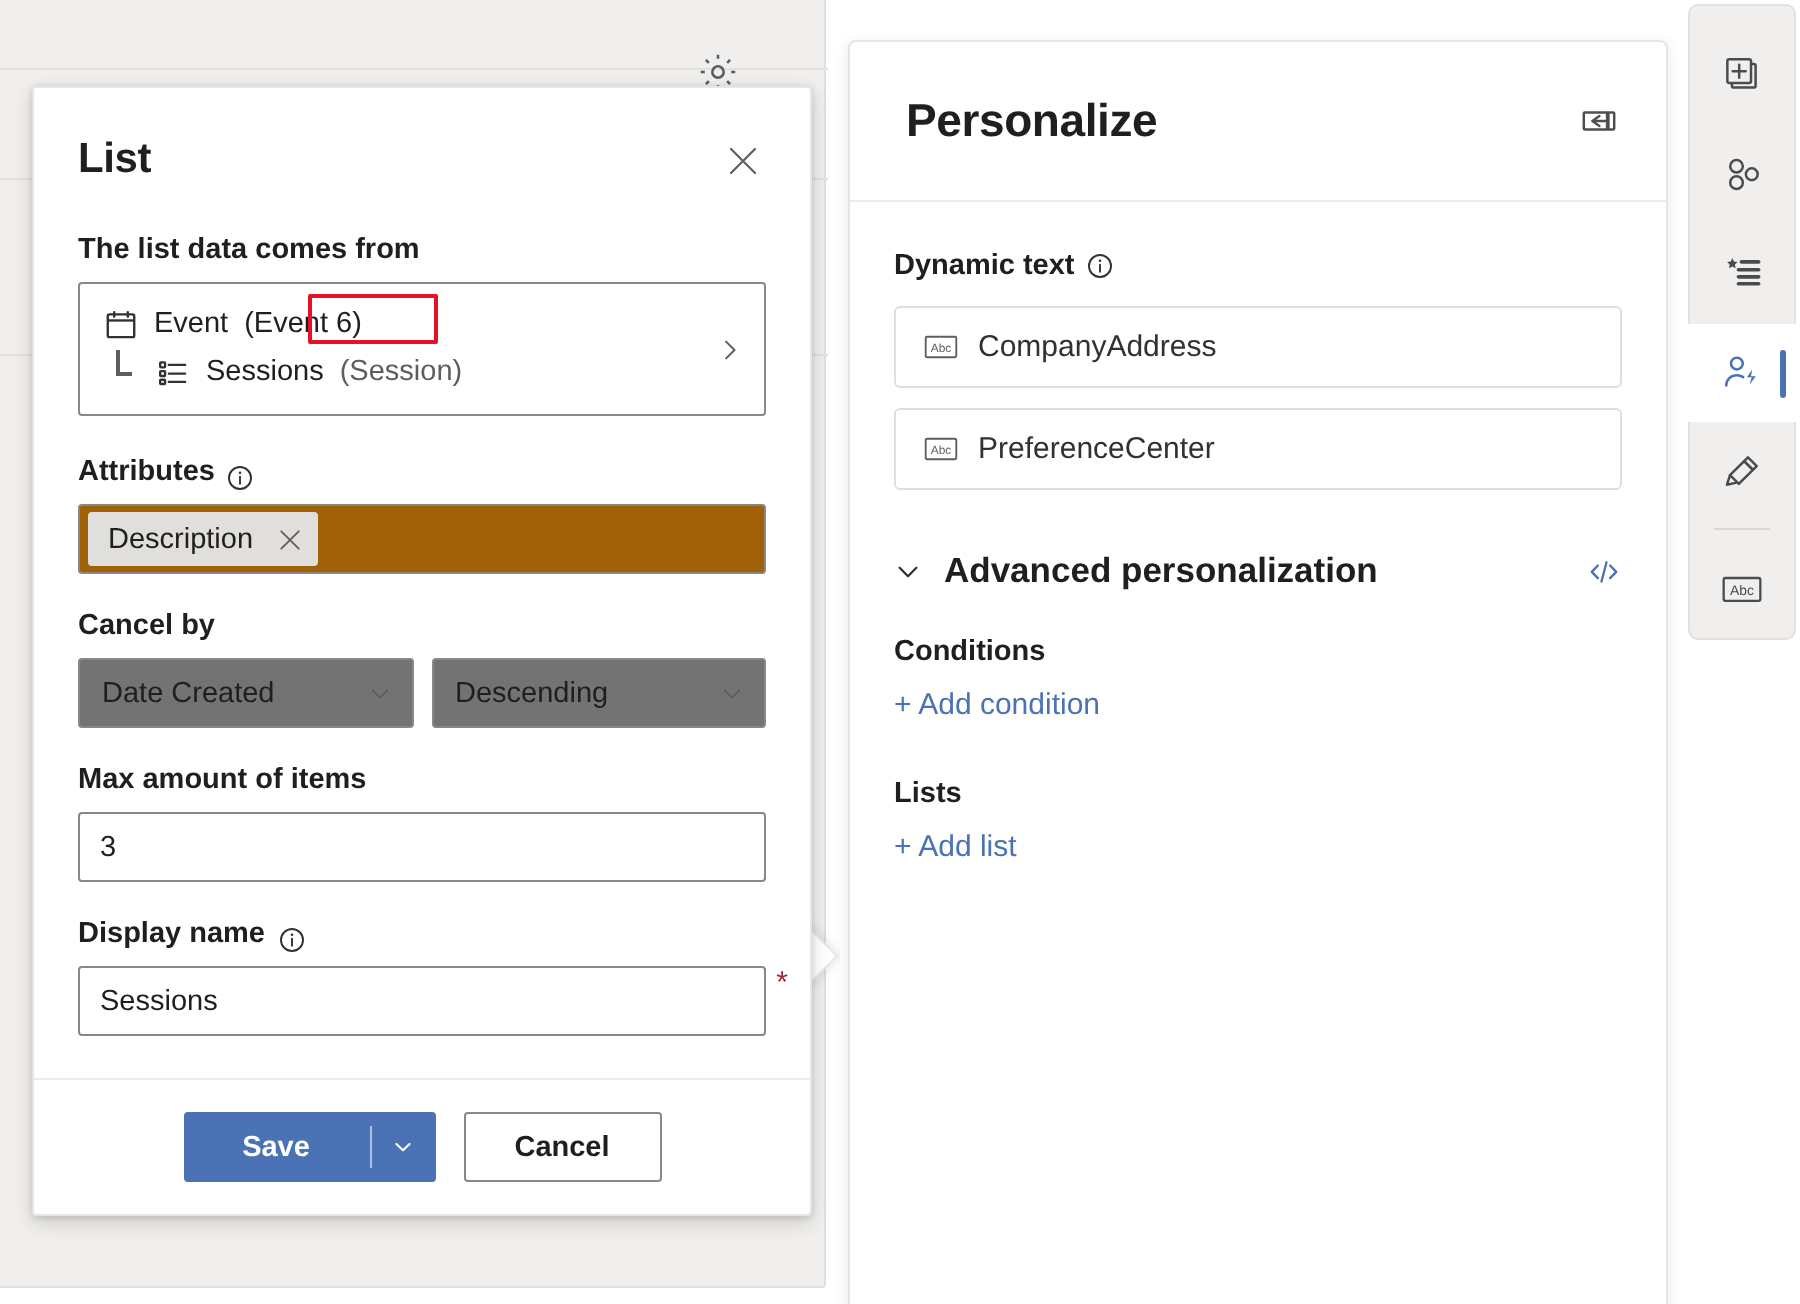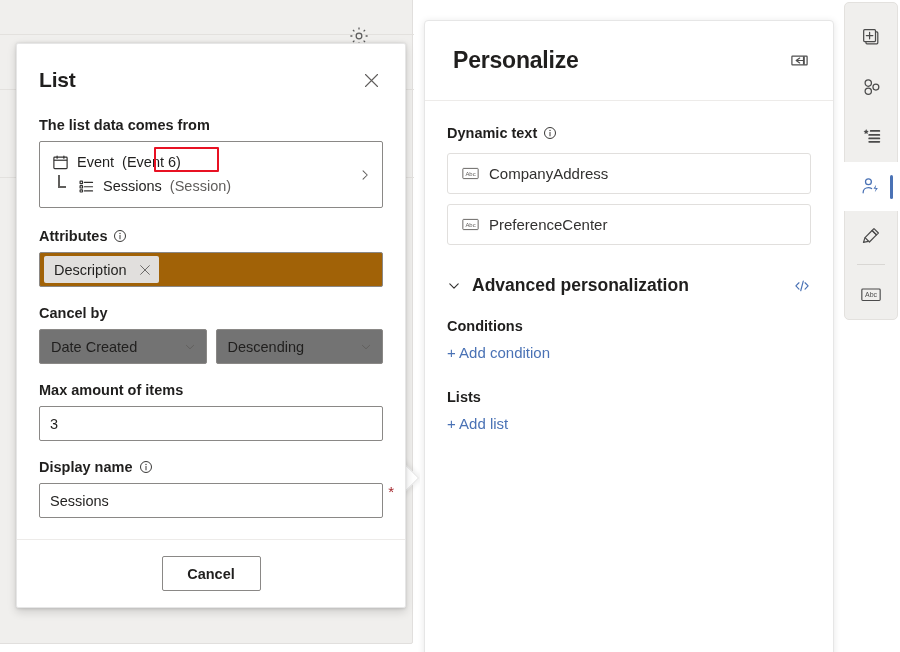--- a/index.html
+++ b/index.html
@@ -64,21 +64,21 @@
   .dlg-close {
     width: 28px; height: 28px; display:flex; align-items:center; justify-content:center;
     color:#605e5c; cursor:pointer; background:transparent; border:none;
   }
   .dlg-close svg { width:15px; height:15px; display:block; }
 
   .dlg-body { padding: 15px 22px 0 22px; flex: 1 1 auto; overflow:hidden; }
 
   .field-label {
     font-size: 14.5px; font-weight: 600; color:#201f1e;
-    margin-bottom: 6px; display:flex; align-items:center; gap:6px;
+    margin-bottom: 6px; display:flex; align-items:flex-end; gap:6px;
     line-height: 20px;
   }
   .info-icon { width:14px; height:14px; color:#323130; display:inline-block; }
   .info-icon svg { display:block; width:14px; height:14px; }
 
   
   .source-box {
     position: relative;
     border:1px solid #8a8886; background:#fff;
     border-radius:2px; padding: 10px 34px 11px 12px;
@@ -445,20 +445,29 @@
       <div class="req-wrap">
         <div class="textbox with-req">
           <span>Sessions</span>
         </div>
         <span class="req-star">*</span>
       </div>
 
     </div>
 
     <div class="dlg-footer">
+      <div class="btn-split">
+        <span class="lbl">Save</span>
+        <span class="divider"></span>
+        <span class="carbtn">
+          <svg viewBox="0 0 16 16" fill="none" stroke="currentColor" stroke-width="1.5">
+            <path d="M3.2 5.8 8 10.4l4.8-4.6" stroke-linecap="round" stroke-linejoin="round"></path>
+          </svg>
+        </span>
+      </div>
       <div class="btn-default">
         <span>Cancel</span>
       </div>
     </div>
   </div>
 
   <div class="rail">
 
     <div class="rail-item">
       <svg width="21" height="21" viewBox="0 0 22 22" fill="none" stroke="currentColor" stroke-width="1.3">

